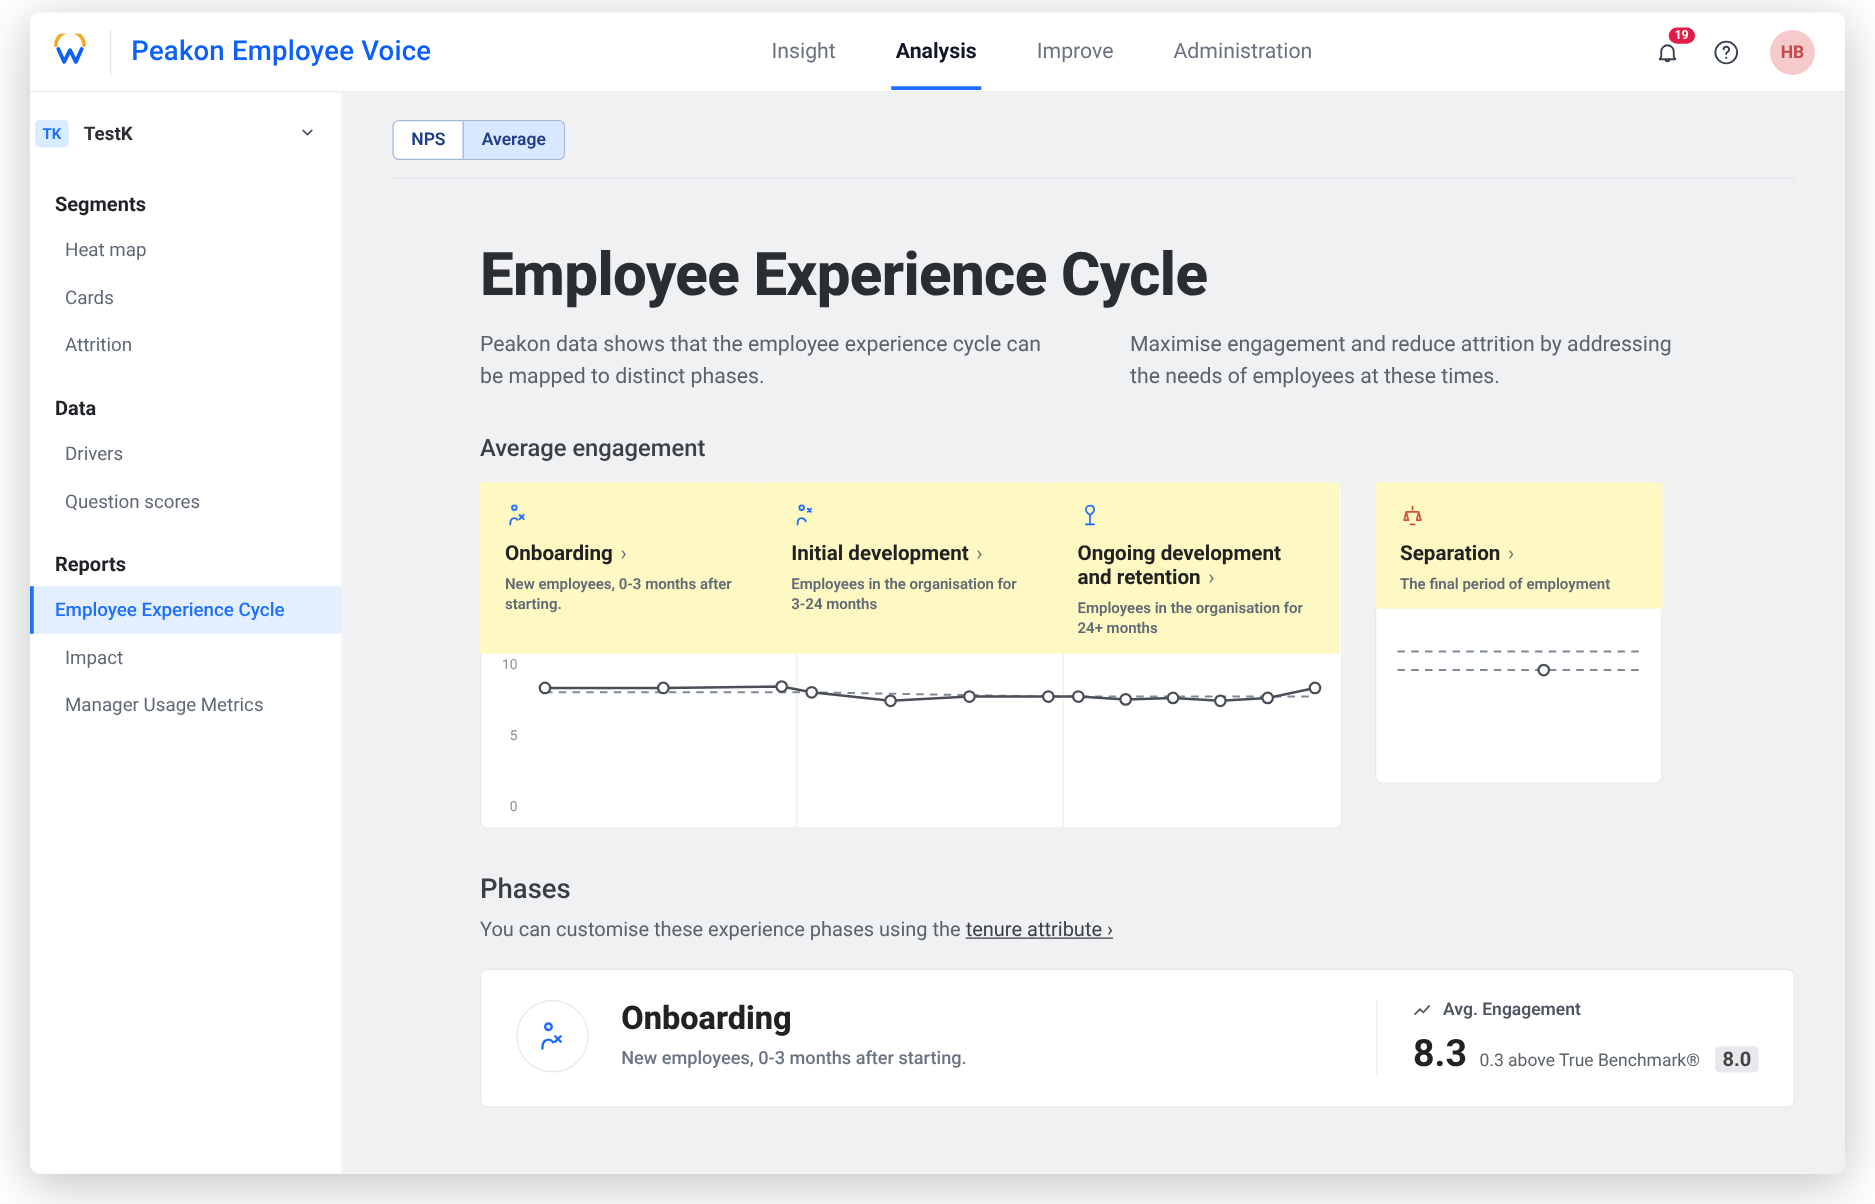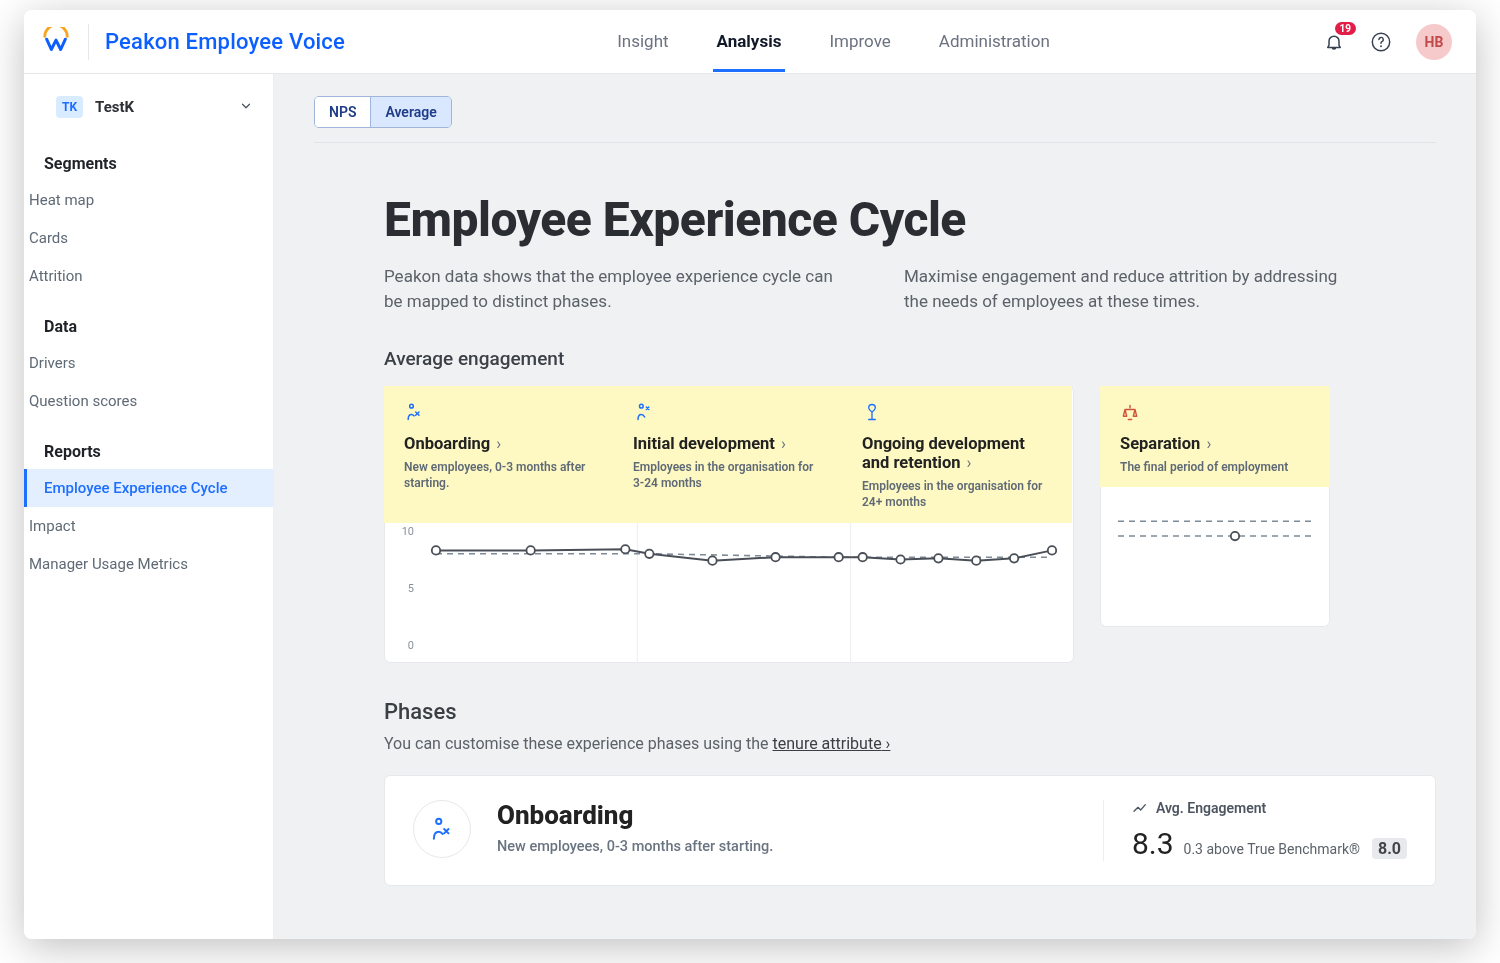--- a/index.html
+++ b/index.html
@@ -71,34 +71,34 @@
   .body { flex:1 1 auto; display:flex; min-height:0; }
   
   .sidebar {
     width:250px; flex:0 0 250px;
     border-right:1px solid #eceef1;
     background:#fff;
     padding: 12px 0 0 0;
   }
   .org {
     display:flex;align-items:center;gap:12px;
-    padding:10px 20px 14px 32px;
+    padding:10px 20px 14px 4px;
     cursor:pointer;
   }
   .org-badge { background:#d9ecff;color:#1f6fff;font-size:12px;font-weight:700;padding:4px 6px;border-radius:4px;}
   .org-name { font-weight:700;color:#2c2f33;font-size:15px;}
   .org .chev { margin-left:auto;color:#4b5563;}
   .side-group-title {
     font-weight:700;font-size:16px;color:#1f2328;
     padding: 22px 20px 8px 20px;
   }
   .side-item {
     display:block;
     font-size:15px;color:#5f6a76;
-    padding:10px 5px;
+    padding:10px 28px;
     cursor:pointer;
   }
   .side-item.active {
     background:#e3efff;color:#1f6fff;font-weight:500;
     border-left:3px solid #1f6fff;
     padding-left:17px;
   }
 
   
   .main {
@@ -176,21 +176,21 @@
   }
   .phase-detail .iconcircle {
     width:58px;height:58px;border-radius:50%;border:1px solid #e6e8eb;display:flex;align-items:center;justify-content:center;color:#1f6fff;
     flex:0 0 auto;
   }
   .phase-detail .ptitle { font-size:26px;font-weight:800;color:#222; }
   .phase-detail .psub   { font-size:14.5px;color:#6a7480;margin-top:8px;font-weight:500;}
   .phase-detail .metrics { margin-left:auto; padding-left:28px; border-left:1px solid #eceef1; min-width:280px;}
   .phase-detail .mh { display:flex;align-items:center;gap:8px;color:#4d5560;font-size:14px;font-weight:600;}
   .phase-detail .mv { display:flex;align-items:baseline;gap:10px;margin-top:10px;}
-  .phase-detail .mv .big { font-size:30px;font-weight:400;color:#222;}
+  .phase-detail .mv .big { font-size:30px;font-weight:700;color:#222;}
   .phase-detail .mv .note { font-size:14px;color:#5b6269;}
   .phase-detail .mv .pill { background:#e7e9ec;color:#444;border-radius:4px;padding:1px 6px;font-size:16px;font-weight:700;margin-left:2px;}
 
   
   .svgicon { width:20px;height:20px;display:inline-block;vertical-align:middle;}
 
 </style>
 </head>
 <body>
 

